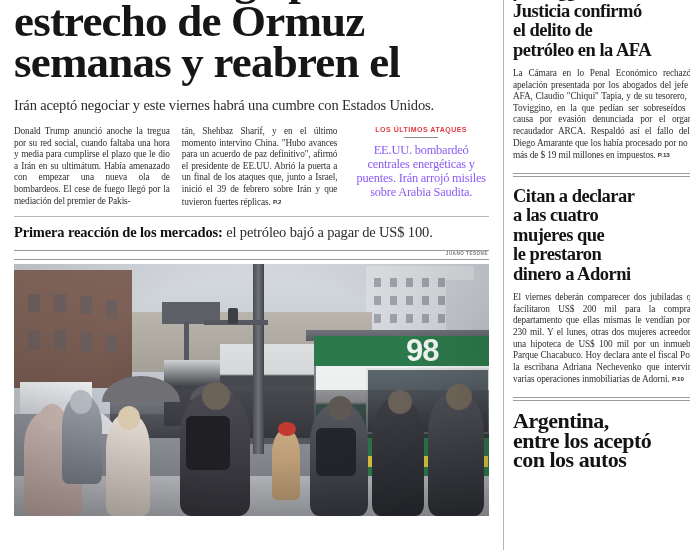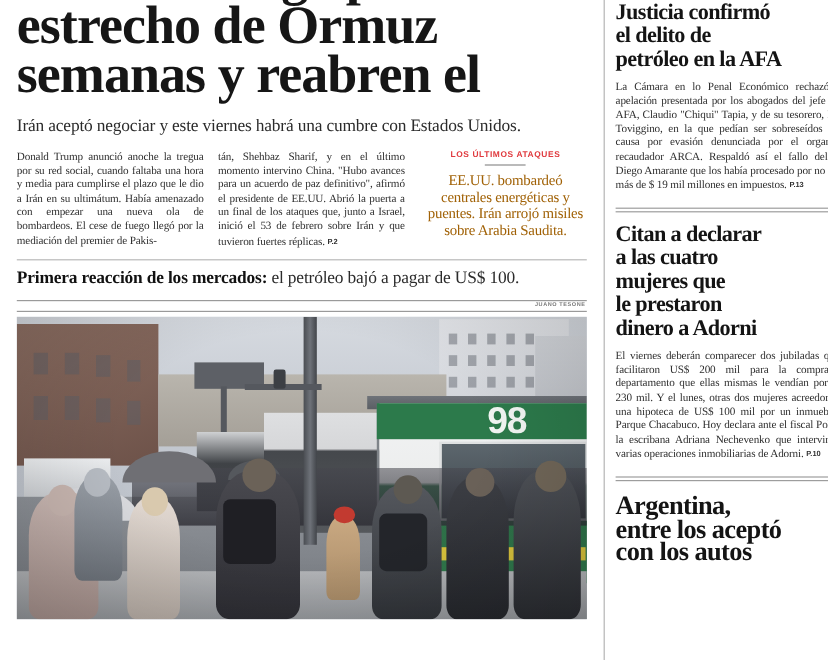--- a/index.html
+++ b/index.html
@@ -93,21 +93,21 @@
   .attacks-rule {
     width: 34px;
     height: 1px;
     background: #8d8d8d;
     margin: 0 auto 5px auto;
   }
   .attacks-text {
     font-family: "Liberation Serif", serif;
     font-size: 12.4px;
     line-height: 14px;
-    color: #a16207;
+    color: #8b5cf6;
     letter-spacing: -0.2px;
   }
 
   .markets-rule {
     border-top: 1px solid #b9b9b9;
     margin-top: 8px;
   }
   .markets-line {
     margin-top: 7px;
     font-family: "Liberation Serif", serif;
@@ -315,21 +315,21 @@
       <span class="ln">Cese del fuego por dos</span>
       <span class="ln">estrecho de Ormuz</span>
       <span class="ln">semanas y reabren el</span>
     </h1>
 
     <div class="lead-subhead">Irán aceptó negociar y este viernes habrá una cumbre con Estados Unidos.</div>
 
     <div class="lead-body">
       <div class="body-col">Donald Trump anunció anoche la tregua por su red social, cuando faltaba una hora y media para cumplirse el plazo que le dio a Irán en su ultimátum. Había amenazado con empezar una nueva ola de bombardeos. El cese de fuego llegó por la mediación del premier de Pakis-</div>
       <div class="body-col">
-        <span>tán, Shehbaz Sharif, y en el último momento intervino China. "Hubo avances para un acuerdo de paz definitivo", afirmó el presidente de EE.UU. Abrió la puerta a un final de los ataques que, junto a Israel, inició el 53 de febrero sobre Irán y que tuvieron fuertes réplicas.</span>
+        <span>tán, Shehbaz Sharif, y en el último momento intervino China. "Hubo avances para un acuerdo de paz definitivo", afirmó el presidente de EE.UU. Abrió la puerta a un final de los ataques que, junto a Israel, inició el 39 de febrero sobre Irán y que tuvieron fuertes réplicas.</span>
         <span class="ref">P.2</span>
       </div>
       <div class="attacks-box">
         <div class="attacks-kicker">LOS ÚLTIMOS ATAQUES</div>
         <div class="attacks-rule"></div>
         <div class="attacks-text">EE.UU. bombardeó centrales energéticas y puentes. Irán arrojó misiles sobre Arabia Saudita.</div>
       </div>
     </div>
 
     <div class="markets-rule"></div>

